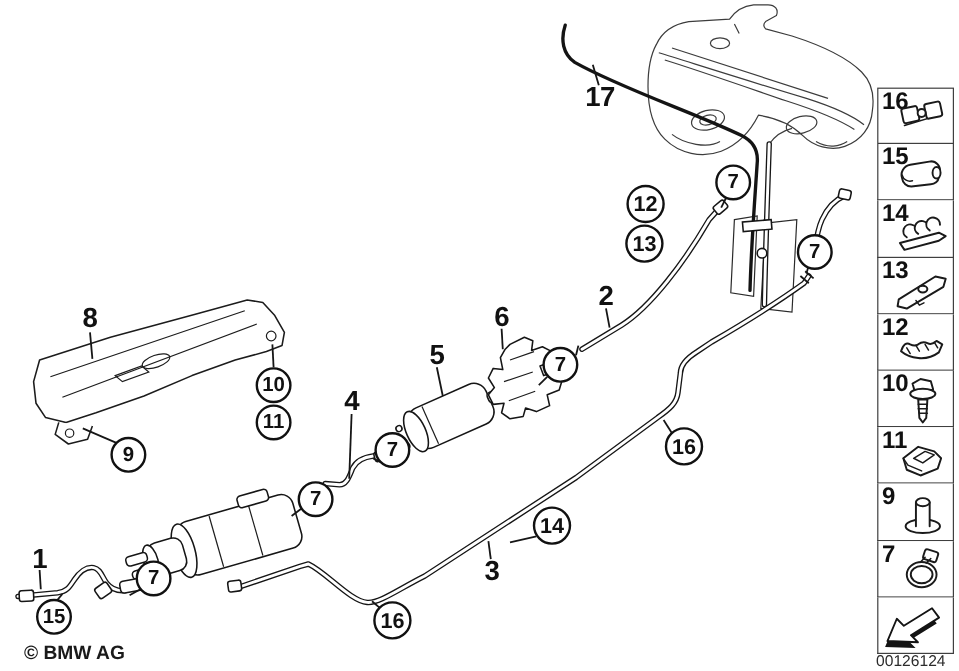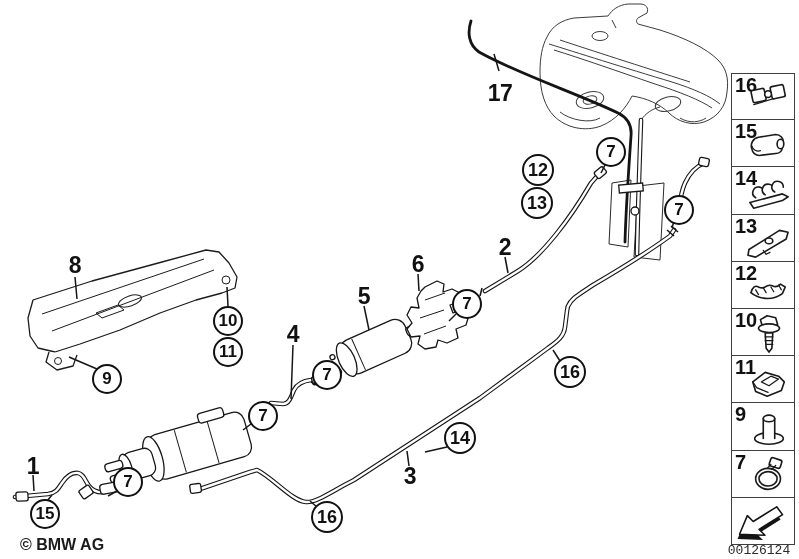--- a/index.html
+++ b/index.html
@@ -29,21 +29,21 @@
   #sidebar{position:absolute;left:731px;top:73px;width:64px;height:472px;display:grid;
            grid-template-rows:repeat(10,1fr);z-index:4;background:#fff;}
   .cell{position:relative;border:1px solid #3f3f3f;box-sizing:border-box;background:#fff;}
   .cell + .cell{border-top:none;}
   .cell .num{position:absolute;top:0px;left:3px;font-weight:bold;font-size:20px;color:#111;}
   .cell svg{position:absolute;right:0;bottom:1px;}
   .sic{fill:#fff;stroke:#1a1a1a;stroke-width:1.7;stroke-linejoin:round;stroke-linecap:round;}
   .sic2{fill:none;stroke:#1a1a1a;stroke-width:1.3;stroke-linejoin:round;stroke-linecap:round;}
   
   #copyright{position:absolute;left:20px;top:536px;font-size:16px;font-weight:600;color:#1a1a1a;z-index:5;}
-  #image-id{position:absolute;left:720px;top:543px;width:78px;text-align:center;font-size:13px;color:#2b2b2b;z-index:5;font-family:Liberation Mono, monospace;}
+  #image-id{position:absolute;left:720px;top:543px;width:78px;text-align:center;font-size:13px;color:#2b2b2b;z-index:5;}
 </style>
 </head>
 <body>
 
 <div id="stage">
 
   <svg id="art" width="799" height="559" viewBox="0 0 799 559">
 
     <g>
       <path class="tk" d="M547,37 C552,26 562,20 574,18 L608,16 C612,10 618,5 628,4 L640,4 C646,4 649,8 647,13 L638,18 C636,20 636,22 638,24 L660,30 C685,38 706,48 718,60 C726,68 729,78 727,92 C726,106 718,117 704,122 C692,126 678,122 669,113 C660,104 646,98 632,96 C626,108 616,120 601,126 C585,132 566,128 554,116 C545,107 540,92 540,72 C540,58 542,46 547,37 Z"></path>
@@ -165,21 +165,21 @@
     </g>
   </svg>
 
   <div class="plabel" style="left:75px;top:265px">8</div>
   <div class="plabel" style="left:33px;top:466px">1</div>
   <div class="plabel" style="left:293px;top:334px">4</div>
   <div class="plabel" style="left:364px;top:296px">5</div>
   <div class="plabel" style="left:418px;top:264px">6</div>
   <div class="plabel" style="left:505px;top:247px">2</div>
   <div class="plabel" style="left:410px;top:476px">3</div>
-  <div class="plabel" style="left:500px;top:93px">17</div>
+  <div class="plabel" style="left:500px;top:81px">17</div>
 
   <div class="callout" style="left:30px;top:499px">
       <span>15</span>
     </div>
   <div class="callout" style="left:113px;top:467px">
       <span>7</span>
     </div>
   <div class="callout" style="left:92px;top:364px">
       <span>9</span>
     </div>

